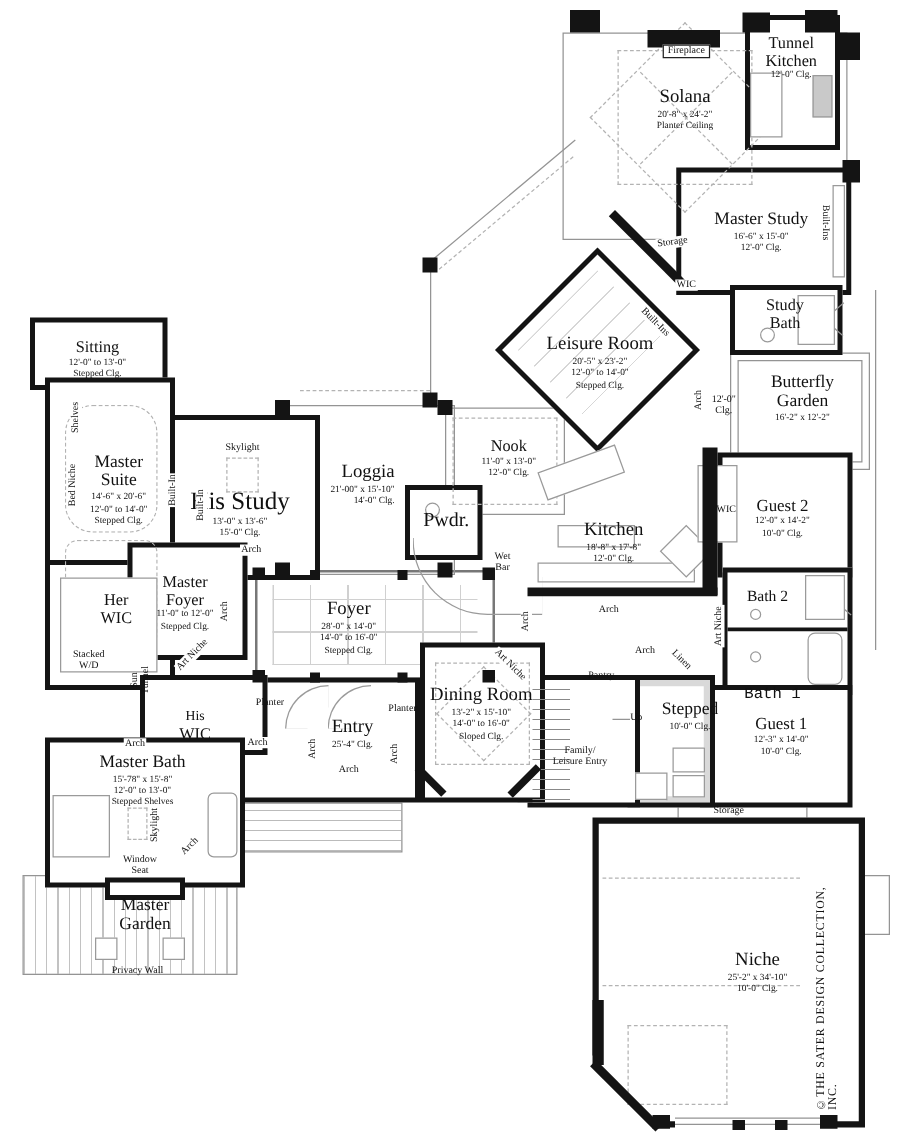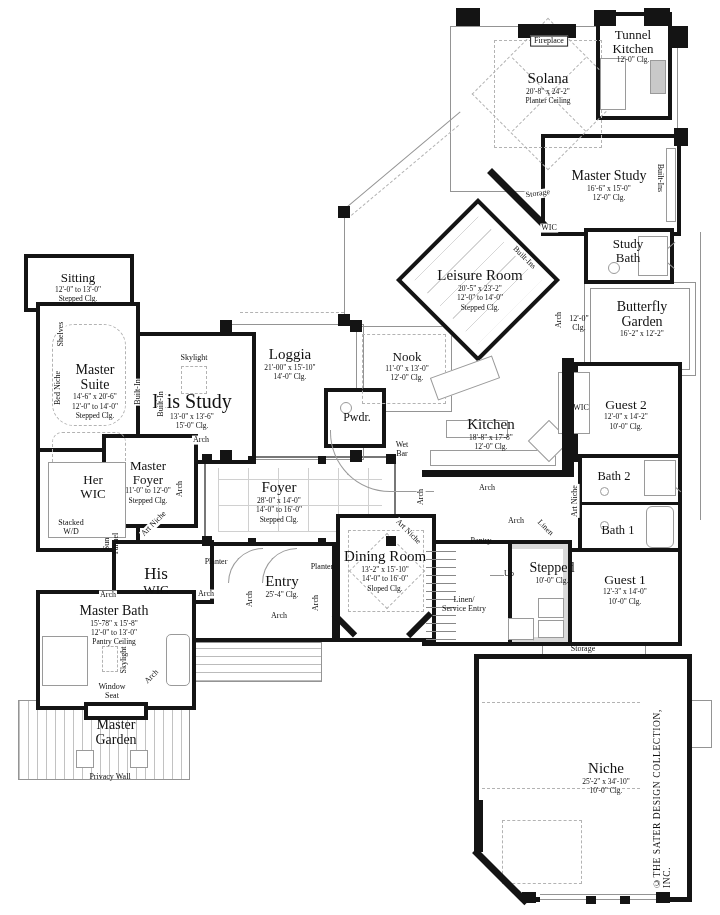--- a/index.html
+++ b/index.html
@@ -230,46 +230,46 @@
       <div class="room-name" style="font-size: 14px;">Suite</div>
       <div class="room-sub">14'-6" x 20'-6"</div>
       <div class="room-sub">12'-0" to 14'-0"</div>
       <div class="room-sub">Stepped Clg.</div>
     </div>
     <div class="room-label" style="left: 192px; top: 411px;">
       <div class="room-name" style="font-size: 20px;">His Study</div>
       <div class="room-sub">13'-0" x 13'-6"</div>
       <div class="room-sub">15'-0" Clg.</div>
     </div>
-    <div class="room-label" style="left: 290px; top: 364px;">
+    <div class="room-label" style="left: 290px; top: 388px; text-align: right;">
       <div class="room-name" style="font-size: 15px;">Loggia</div>
       <div class="room-sub">21'-00" x 15'-10"</div>
       <div class="room-sub">14'-0" Clg.</div>
     </div>
     <div class="room-label" style="left: 357px; top: 417px;">
-      <div class="room-name" style="font-size: 12px; text-align: right;">Pwdr.</div>
+      <div class="room-name" style="font-size: 16px; text-align: right;">Pwdr.</div>
     </div>
     <div class="room-label" style="left: 148px; top: 482px;">
       <div class="room-name" style="font-size: 13px;">Master</div>
       <div class="room-name" style="font-size: 13px;">Foyer</div>
       <div class="room-sub">11'-0" to 12'-0"</div>
       <div class="room-sub">Stepped Clg.</div>
     </div>
     <div class="room-label" style="left: 93px; top: 487px;">
       <div class="room-name" style="font-size: 13px;">Her</div>
       <div class="room-name" style="font-size: 13px;">WIC</div>
     </div>
     <div class="room-label" style="left: 279px; top: 502px;">
       <div class="room-name" style="font-size: 15px;">Foyer</div>
       <div class="room-sub">28'-0" x 14'-0"</div>
       <div class="room-sub">14'-0" to 16'-0"</div>
       <div class="room-sub">Stepped Clg.</div>
     </div>
     <div class="room-label" style="left: 156px; top: 571px;">
-      <div class="room-name" style="font-size: 17px; margin-top: 19px;">His</div>
+      <div class="room-name" style="font-size: 11px; margin-top: 19px;">His</div>
       <div class="room-name" style="font-size: 13px;">WIC</div>
     </div>
     <div class="room-label" style="left: 282px; top: 587px;">
       <div class="room-name" style="font-size: 15px;">Entry</div>
       <div class="room-sub">25'-4" Clg.</div>
     </div>
     <div class="room-label" style="left: 385px; top: 571px;">
       <div class="room-name" style="font-size: 15px;">Dining Room</div>
       <div class="room-sub">13'-2" x 15'-10"</div>
       <div class="room-sub">14'-0" to 16'-0"</div>
@@ -280,28 +280,28 @@
       <div class="room-sub">10'-0" Clg.</div>
     </div>
     <div class="room-label" style="left: 625px; top: 589px;">
       <div class="room-name" style="font-size: 13.5px;">Guest 1</div>
       <div class="room-sub">12'-3" x 14'-0"</div>
       <div class="room-sub">10'-0" Clg.</div>
     </div>
     <div class="room-label" style="left: 614px; top: 477px;">
       <div class="room-name" style="font-size: 12.5px;">Bath 2</div>
     </div>
-    <div class="room-label" style="left: 618px; top: 531px;">
+    <div class="room-label" style="left: 618px; top: 556px; font-family: Liberation Mono, monospace;">
       <div class="room-name" style="font-size: 12.5px;">Bath 1</div>
     </div>
     <div class="room-label" style="left: 114px; top: 625px;">
       <div class="room-name" style="font-size: 14px;">Master Bath</div>
       <div class="room-sub">15'-78" x 15'-8"</div>
       <div class="room-sub">12'-0" to 13'-0"</div>
-      <div class="room-sub">Pantry Ceiling</div>
+      <div class="room-sub">Stepped Shelves</div>
     </div>
     <div class="room-label" style="left: 116px; top: 733px;">
       <div class="room-name" style="font-size: 14px;">Master</div>
       <div class="room-name" style="font-size: 14px;">Garden</div>
     </div>
     <div class="room-label" style="left: 606px; top: 778px;">
       <div class="room-name" style="font-size: 15px;">Niche</div>
       <div class="room-sub">25'-2" x 34'-10"</div>
       <div class="room-sub">10'-0" Clg.</div>
     </div>
@@ -412,22 +412,22 @@
     <div class="small-label bg" style="left: 545px; top: 528px; transform: translate(-50%, -50%) rotate(45deg);">
       <div>Linen</div>
     </div>
     <div class="small-label" style="left: 509px; top: 574px; transform: translate(-50%, -50%) rotate(0deg);">
       <div>Up</div>
     </div>
     <div class="small-label" style="left: 481px; top: 541px; transform: translate(-50%, -50%) rotate(0deg);">
       <div>Pantry</div>
     </div>
     <div class="small-label" style="left: 464px; top: 605px; transform: translate(-50%, -50%) rotate(0deg);">
-      <div>Linen/</div>
-      <div>Service Entry</div>
+      <div>Family/</div>
+      <div>Leisure Entry</div>
     </div>
     <div class="small-label" style="left: 583px; top: 649px; transform: translate(-50%, -50%) rotate(0deg);">
       <div>Storage</div>
     </div>
     <div class="small-label" style="left: 581px; top: 408px; transform: translate(-50%, -50%) rotate(0deg);">
       <div>WIC</div>
     </div>
     <div class="small-label bg" style="left: 575px; top: 501px; transform: translate(-50%, -50%) rotate(-90deg);">
       <div>Art Niche</div>
     </div>

